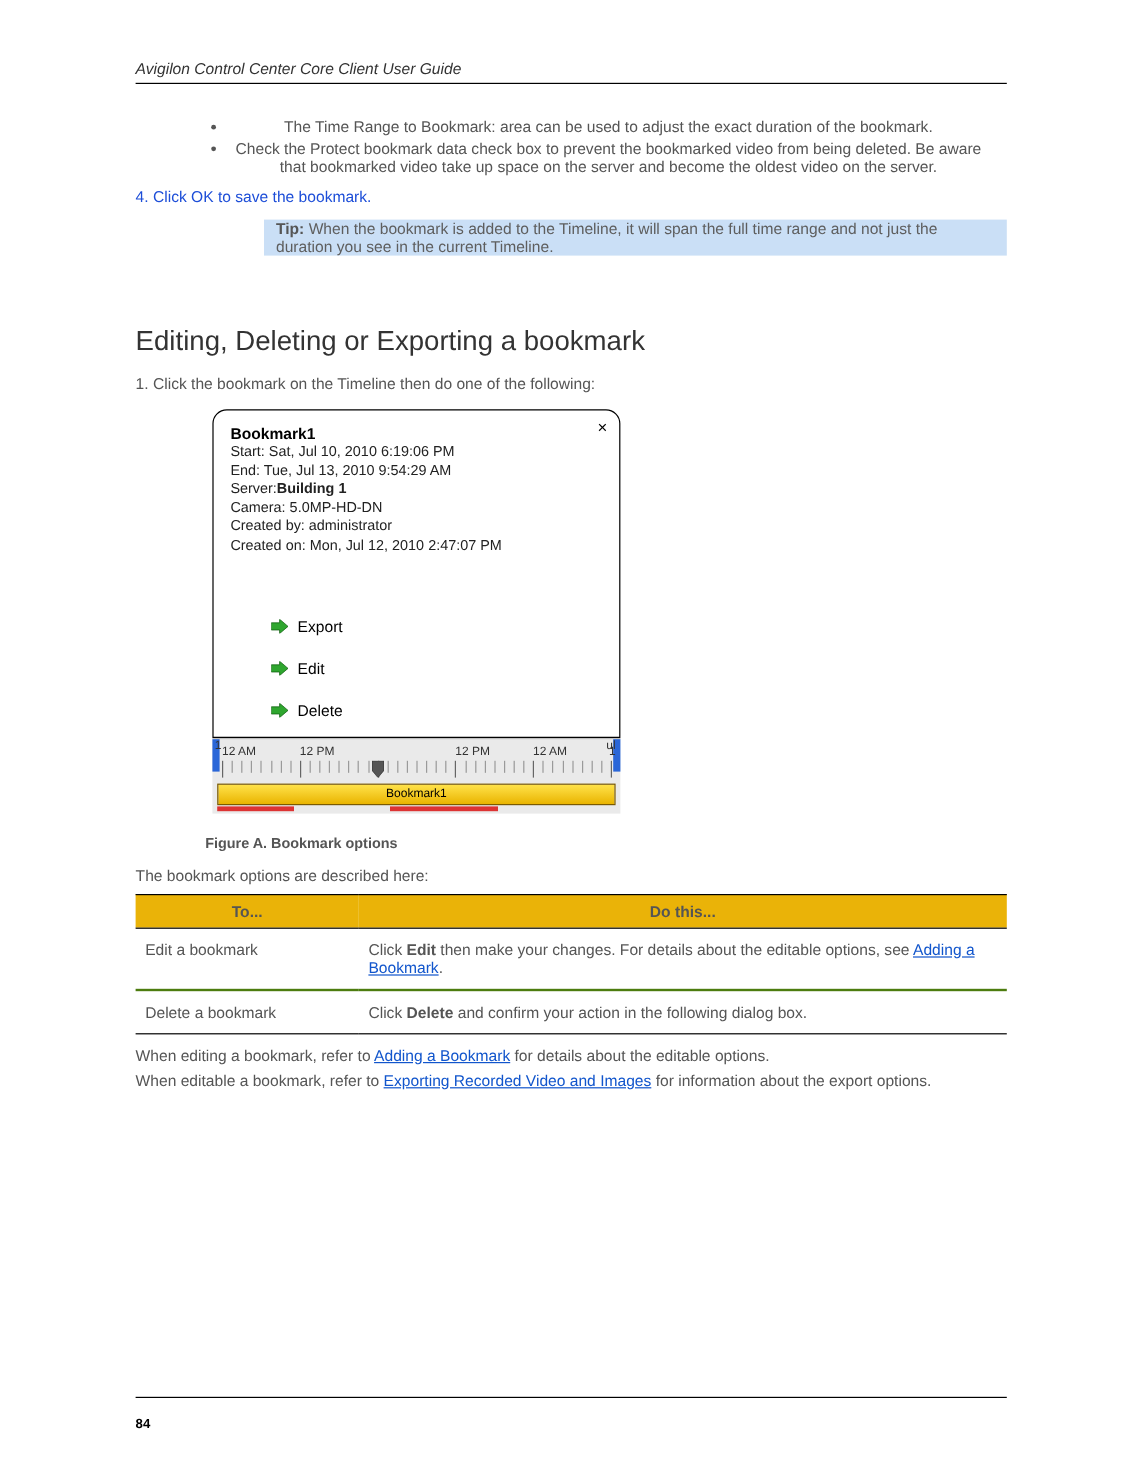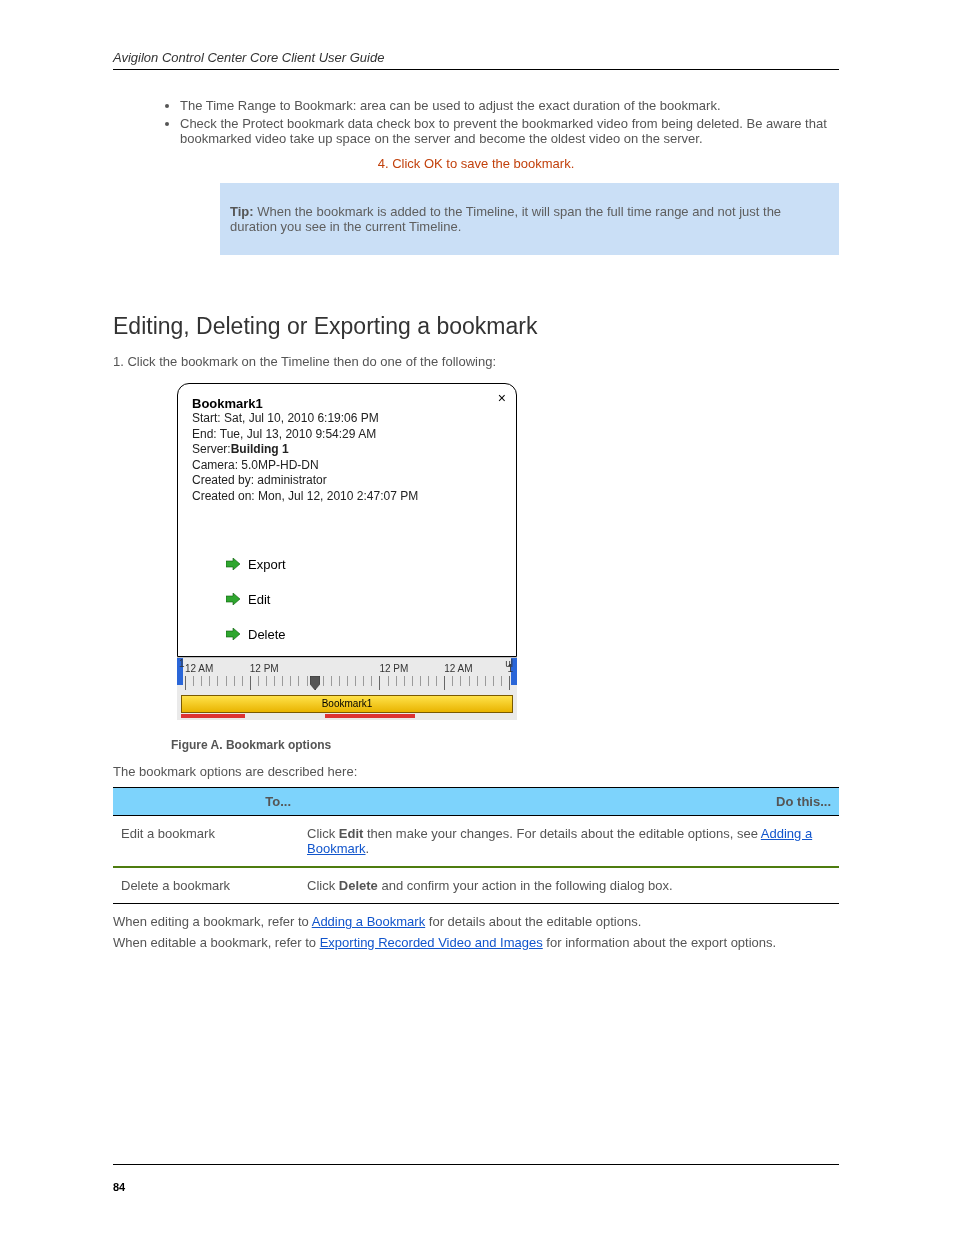--- a/index.html
+++ b/index.html
@@ -19,35 +19,34 @@
   .header-line {
     font-style: italic;
     font-size: 13px;
     color: #333;
     border-bottom: 1px solid #000;
     padding-bottom: 4px;
     margin-bottom: 28px;
   }
   .body-text1 {
     font-size: 13px;
-    color: #c2410c;
+    color: #1d4ed8;
     margin-bottom: 6px;
     margin-top: 40px;
-    text-align: center;
   }
   .body-list {
     margin: 0 0 10px 22px;
     font-size: 13px;
     color: #555;
   }
-  .body-list li { margin: 3px 5px; }
+  .body-list li { margin: 3px 16px; text-align: center; }
   .tipbox {
     background: #cadff6;
     margin: 12px 0 0 107px;
-    padding: 21px 10px;
+    padding: 0 10px;
     font-size: 13px;
     color: #5e5e5e;
   }
   .tipbox b { color: #555; }
   h1.section {
     font-weight: 400;
     font-size: 23px;
     color: #333;
     margin: 58px 0 14px 0;
   }
@@ -167,23 +166,23 @@
   }
   
   table.opts {
     border-collapse: collapse;
     width: 100%;
     margin-top: 8px;
     font-size: 13px;
     color: #555;
   }
   table.opts th {
-    text-align: right;
+    text-align: center;
     font-weight: bold;
-    background: #7dd3fc;
+    background: #eab308;
     padding: 6px 8px;
     border-top: 1.5px solid #000;
     border-bottom: 1.5px solid #000;
   }
   table.opts td {
     padding: 10px 8px;
     border-bottom: 2px solid #4d7c0f;
     vertical-align: top;
   }
   table.opts tr.lastrow td { border-bottom: 1.5px solid #000; }

